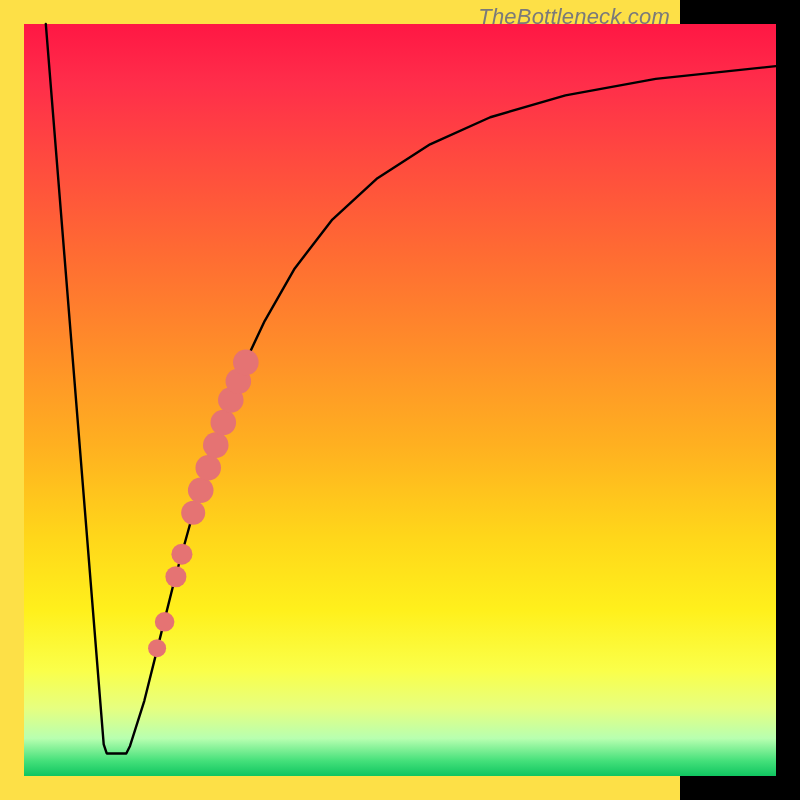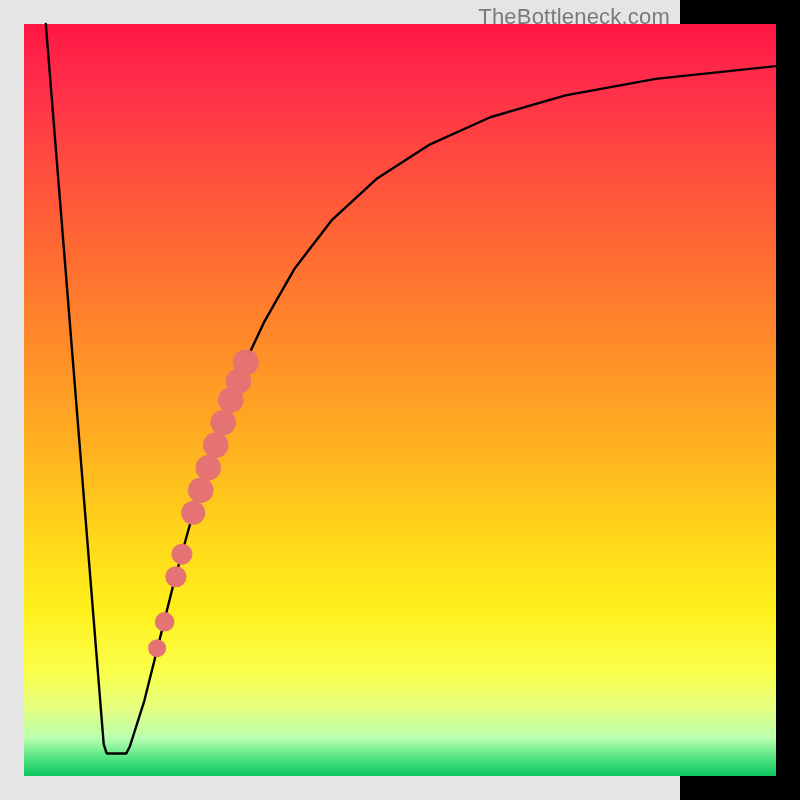--- a/index.html
+++ b/index.html
@@ -8,21 +8,22 @@
     width: 800px;
     height: 800px;
     overflow: hidden;
     background: #000;
     font-family: Arial, Helvetica, sans-serif;
   }
   .frame {
     position: relative;
     width: 680px;
     height: 800px;
-    background: #e5e5e5;
+    background: #fde047;
+    font-style: italic;
   }
   .plot {
     position: absolute;
     left: 24px;
     top: 24px;
     width: 752px;
     height: 752px;
     background: linear-gradient(to bottom,
       #ff1744 0%,
       #ff2e4a 8%,

